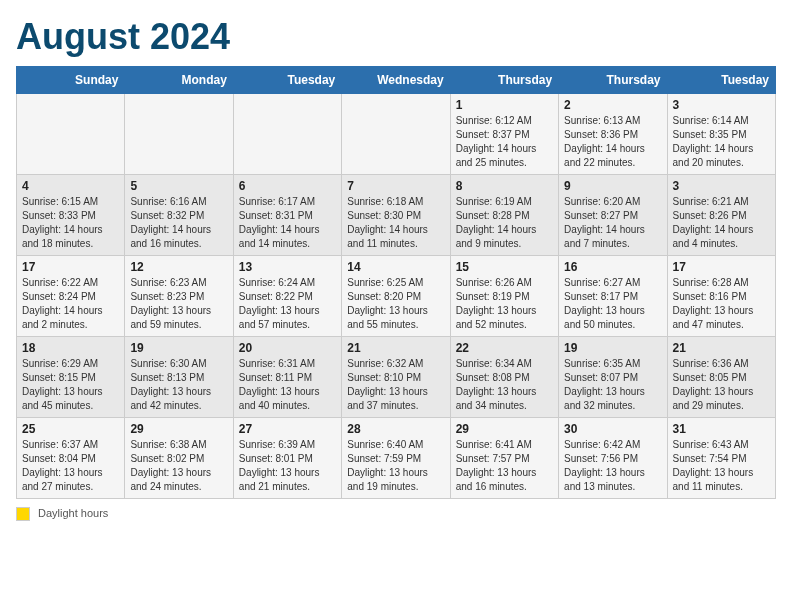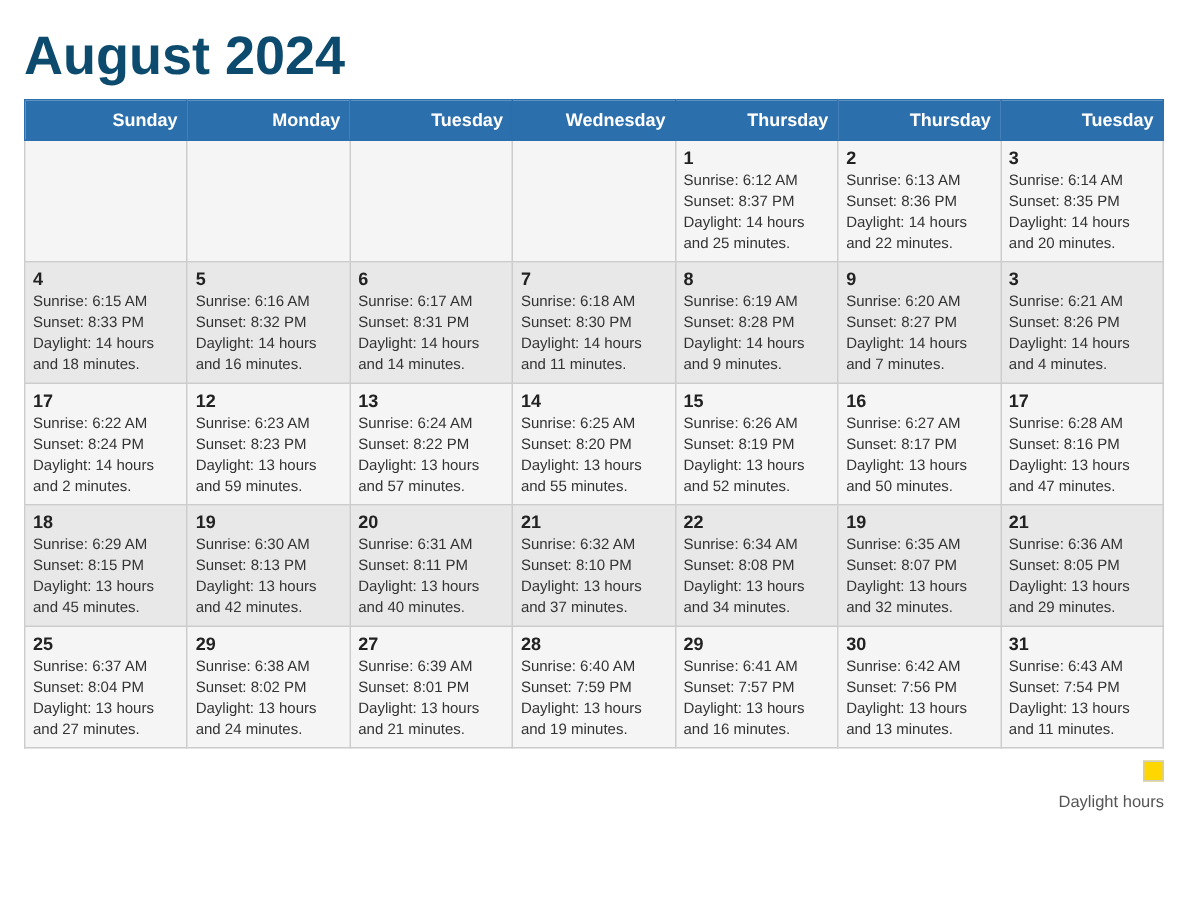--- a/index.html
+++ b/index.html
@@ -82,26 +82,25 @@
     .day-info {
       font-size: 10px;
       color: #333;
       line-height: 1.4;
     }
     .empty-cell {
       background-color: #f5f5f5;
     }
     .legend {
       display: flex;
-      align-items: flex-end;
+      align-items: flex-start;
       gap: 8px;
       margin-top: 8px;
       font-size: 11px;
       color: #555;
-      flex-direction: column;
     }
     .legend-box {
       width: 14px;
       height: 14px;
       background: #ffd700;
       border: 1px solid #ccc;
       display: inline-block;
     }
   </style>
 </head>

